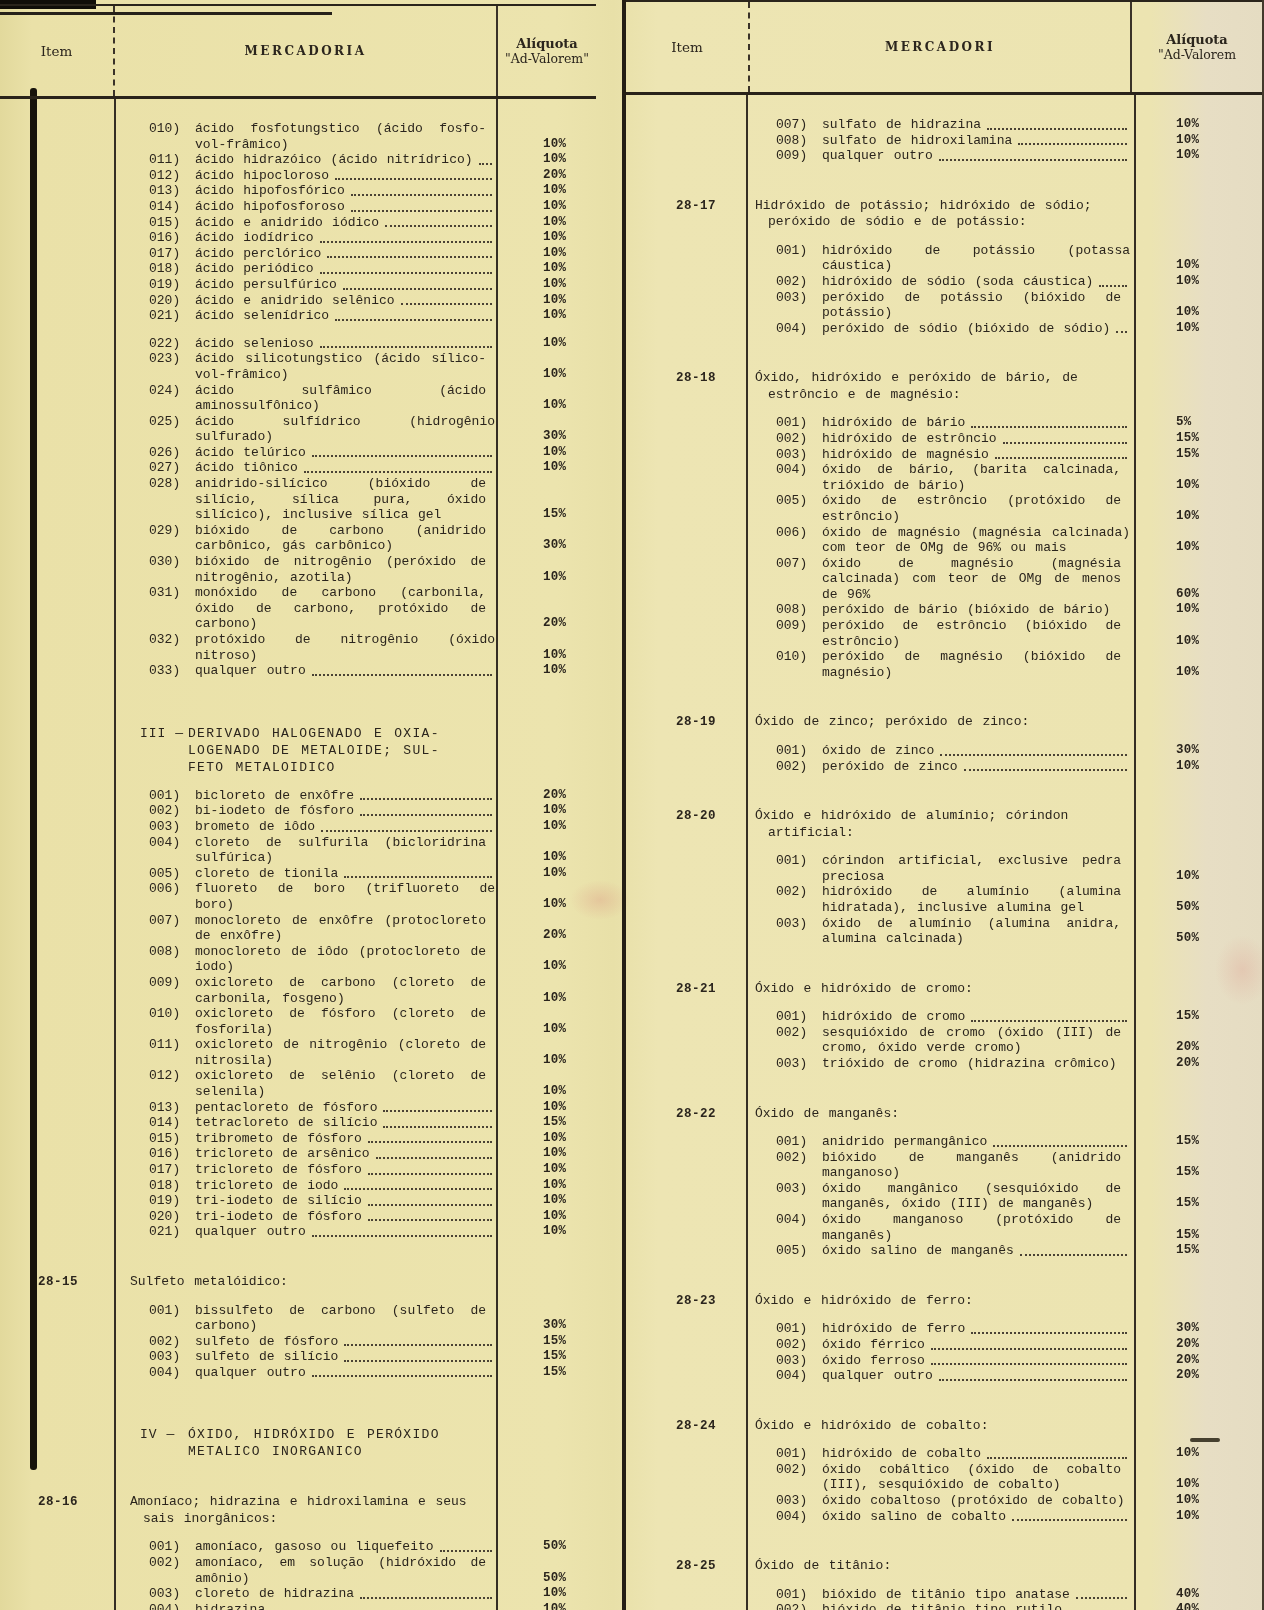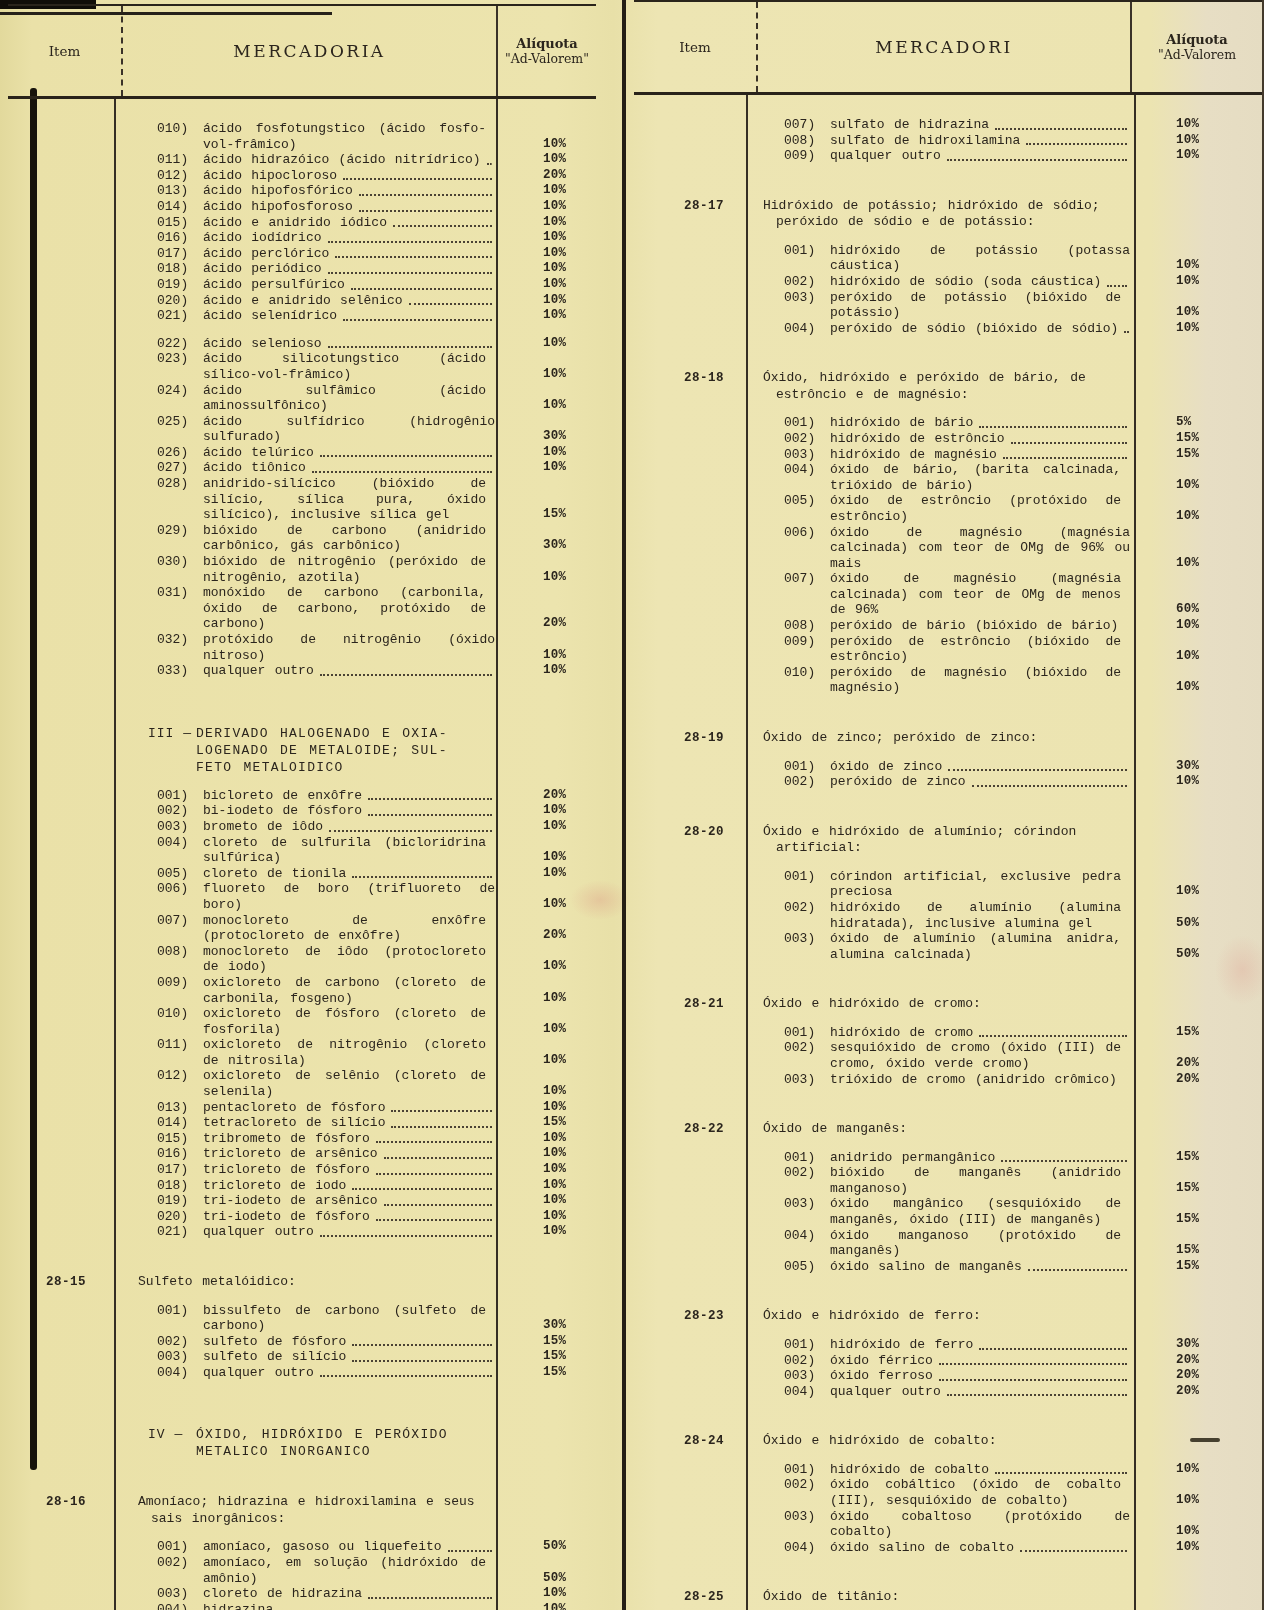--- a/index.html
+++ b/index.html
@@ -1,30 +1,30 @@
 <!DOCTYPE html>
 <html><head>
 <meta charset="utf-8">
 <style>
   html,body{margin:0;padding:0;}
   .sheet{
     position:relative;width:1264px;height:1610px;overflow:hidden;
     background:linear-gradient(90deg,#e2d99c 0%,#eae1a8 2.5%,#ece4ae 44%,#e8e0a8 48.5%,#ede5b3 52%,#ece4b1 91%,#e7dec4 95.5%,#e5dcc2 100%);
     font-family:"DejaVu Serif","Liberation Serif",serif;color:#2b251d;
   }
-  .page{position:absolute;box-sizing:border-box;padding-left:8px;}
+  .page{position:absolute;box-sizing:border-box;}
   .page-left{left:0;top:4px;width:596px;height:1606px;
     --hc1:115px;--hc3:100px;--c1:149px;--c3:99px;--codepad:38px;--pctpad:46px;--ipad:28px;}
   .page-right{left:622px;top:0;width:642px;height:1610px;
     --hc1:124px;--hc3:132px;--c1:150px;--c3:130px;--codepad:50px;--pctpad:44px;--ipad:18px;
     border-left:4px solid #241e14;border-right:2px solid #43392b;}
   .phead{position:relative;height:90px;border-top:2px solid #2a241b;border-bottom:3px solid #26201710;
     border-bottom:3px solid #29231a;display:grid;grid-template-columns:var(--hc1) 1fr var(--hc3);}
   .hitem{display:flex;align-items:center;justify-content:center;font-size:13.5px;border-right:2px dashed #3a3228;}
-  .hmerc{display:flex;align-items:center;justify-content:center;font-size:17px;font-weight:400;letter-spacing:2.5px;}
+  .hmerc{display:flex;align-items:center;justify-content:center;font-size:12px;font-weight:700;letter-spacing:2.5px;}
   .hpct{border-left:2px solid #3a3228;display:flex;flex-direction:column;align-items:center;justify-content:center;font-size:13px;}
   .hpct .l1{font-weight:700;}
   .hpct .l2{font-weight:400;font-size:12.5px;}
   .pbody{position:relative;padding-top:22px;font-family:Liberation Mono, monospace;}
   .vline{position:absolute;top:95px;bottom:0;width:2px;background:#352e24;}
   .page-left .v1{left:114px}.page-left .v2{left:496px}
   .page-right .v1{left:120px}.page-right .v2{left:508px}
   .blk{margin-top:12px;position:relative;}
   .blk.item{margin-top:34px;}
   .blk.section{margin-top:46px;}
@@ -418,21 +418,21 @@
             <span class="enum">018)</span>
             <span class="etext">
               <span class="t">tricloreto de iodo</span>
               <span class="leader"></span>
             </span>
             <span class="epct">10%</span>
           </div>
           <div class="erow">
             <span class="enum">019)</span>
             <span class="etext">
-              <span class="t">tri-iodeto de arsênico</span>
+              <span class="t">tri-iodeto de silício</span>
               <span class="leader"></span>
             </span>
             <span class="epct">10%</span>
           </div>
           <div class="erow">
             <span class="enum">020)</span>
             <span class="etext">
               <span class="t">tri-iodeto de fósforo</span>
               <span class="leader"></span>
             </span>
@@ -779,21 +779,21 @@
             <span class="enum">002)</span>
             <span class="etext">
               <span class="t">sesquióxido de cromo (óxido (III) de cromo, óxido verde cromo)</span>
               <span class="leader"></span>
             </span>
             <span class="epct">20%</span>
           </div>
           <div class="erow">
             <span class="enum">003)</span>
             <span class="etext">
-              <span class="t">trióxido de cromo (anidrido crômico)</span>
+              <span class="t">trióxido de cromo (hidrazina crômico)</span>
             </span>
             <span class="epct">20%</span>
           </div>
         </div>
         <div class="blk item iblk">
           <span class="icode">28-22</span>
           <span class="itext">Óxido de manganês:</span>
         </div>
         <div class="blk entries">
           <div class="erow">

